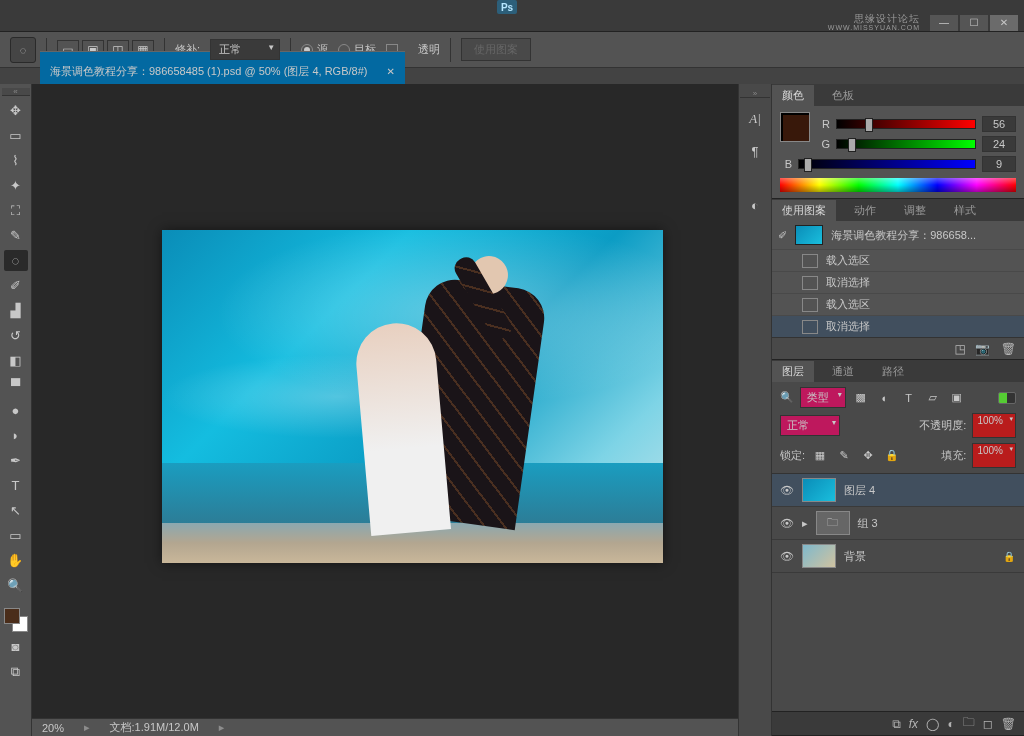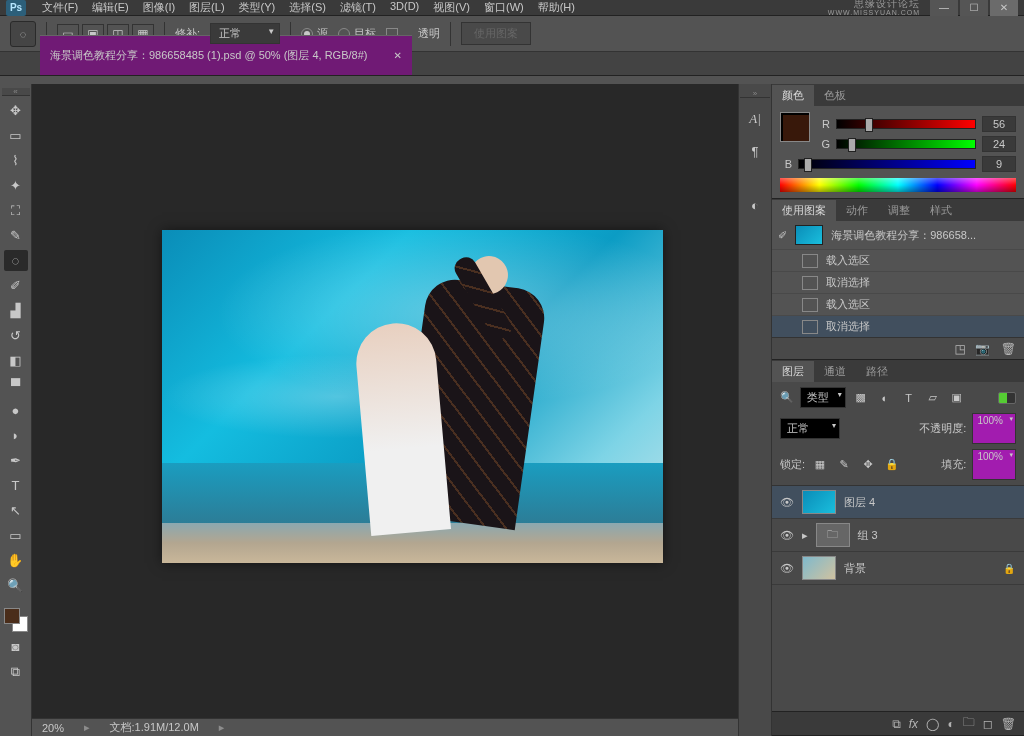--- a/index.html
+++ b/index.html
@@ -1,17 +1,17 @@
 <!DOCTYPE html>
 <html><head>
 <meta charset="utf-8">
 <style>
 * { margin: 0; padding: 0; box-sizing: border-box; font-family: "Microsoft YaHei", sans-serif; -webkit-user-select: none; user-select: none; }
 body { width: 1024px; height: 736px; background: #535353; overflow: hidden; color: #c8c8c8; font-size: 11px; position: relative; }
-.topbar { height: 16px; background: #3a3a3a; display: flex; align-items: center; padding: 0 6px; border-bottom: 1px solid #222; }
+.topbar { height: 32px; background: #3a3a3a; display: flex; align-items: center; padding: 0 6px; border-bottom: 1px solid #222; flex-direction: column; }
 .ps-logo { width: 20px; height: 16px; background: #2c5f7a; color: #b6e6ff; font-size: 10px; font-weight: bold; display: flex; align-items: center; justify-content: center; border-radius: 2px; margin-right: 10px; }
 .menu { display: flex; gap: 2px; }
 .menu-item { padding: 2px 6px; cursor: pointer; }
 .win-controls { margin-left: auto; display: flex; gap: 2px; align-items: center; }
 .brand { color: #9a9a9a; font-size: 10px; margin-right: 8px; letter-spacing: 1px; }
 .win-btn { width: 28px; height: 16px; background: #555; display: flex; align-items: center; justify-content: center; font-size: 10px; cursor: pointer; }
 .win-btn.close { background: #6b6b6b; }
 
 .optbar { height: 36px; background: #535353; border-bottom: 1px solid #333; display: flex; align-items: center; gap: 10px; padding: 0 10px; }
 .icon-box { width: 26px; height: 26px; border: 1px solid #2a2a2a; border-radius: 3px; display: flex; align-items: center; justify-content: center; background: #454545; }
@@ -20,21 +20,21 @@
 .opt-dropdown { border: 1px solid #333; background: #3a3a3a; padding: 2px 20px 2px 8px; position: relative; min-width: 70px; }
 .opt-dropdown::after { content: "▼"; position: absolute; right: 4px; top: 3px; font-size: 8px; }
 .radio { display: flex; align-items: center; gap: 4px; }
 .radio-dot { width: 12px; height: 12px; border: 1px solid #888; border-radius: 50%; display: flex; align-items: center; justify-content: center; }
 .radio-dot.on::after { content: ""; width: 6px; height: 6px; background: #c8c8c8; border-radius: 50%; }
 .check { display: flex; align-items: center; gap: 20px; }
 .check-box { width: 12px; height: 12px; border: 1px solid #888; }
 .disabled-btn { border: 1px solid #333; padding: 3px 12px; color: #666; background: #494949; }
 
 .tabbar { height: 24px; background: #434343; display: flex; align-items: flex-end; padding-left: 40px; border-bottom: 1px solid #222; }
-.doc-tab { background: #701a75; padding: 12px 10px; font-size: 11px; display: flex; align-items: center; gap: 26px; border-top: 1px solid #666; }
+.doc-tab { background: #0369a1; padding: 12px 10px; font-size: 11px; display: flex; align-items: center; gap: 19px; border-top: 1px solid #666; }
 .doc-tab .x { cursor: pointer; font-size: 10px; }
 
 .workspace { position: absolute; top: 84px; left: 0; right: 0; bottom: 0; display: flex; }
 
 .toolbar { width: 32px; background: #535353; border-right: 1px solid #333; padding: 4px 2px; display: flex; flex-direction: column; gap: 4px; align-items: center; }
 .tool { width: 24px; height: 21px; display: flex; align-items: center; justify-content: center; cursor: pointer; font-size: 13px; position: relative; border-radius: 2px; }
 .tool.active { background: #2a2a2a; }
 .tool-swatches { margin-top: 8px; position: relative; width: 24px; height: 24px; }
 .tool-swatches .fg { position: absolute; width: 16px; height: 16px; background: #4a2d1a; border: 1px solid #888; top: 0; left: 0; z-index: 2; }
 .tool-swatches .bg { position: absolute; width: 16px; height: 16px; background: #fff; border: 1px solid #888; bottom: 0; right: 0; }
@@ -52,21 +52,21 @@
 .person2::before { content:""; position:absolute; top:-28px; left:40px; width:38px; height:38px; background:#e2c7b0; border-radius:50%; }
 .arm { position:absolute; left:310px; bottom:220px; width:22px; height:90px; background:repeating-linear-gradient(45deg,#1a1418 0 14px,#4a2f20 14px 16px); transform:rotate(-30deg); border-radius:10px; }
 
 .status { position: absolute; left: 0; right: 0; bottom: 0; height: 18px; background: #535353; border-top: 1px solid #333; display: flex; align-items: center; gap: 20px; padding: 0 10px; }
 
 .mini-dock { width: 34px; background: #494949; border-left: 1px solid #333; border-right: 1px solid #333; padding: 6px 2px; display: flex; flex-direction: column; gap: 10px; align-items: center; }
 .mini-i { width: 26px; height: 22px; display: flex; align-items: center; justify-content: center; font-size: 13px; cursor: pointer; }
 
 .panels { width: 252px; background: #535353; display: flex; flex-direction: column; }
 .panel { border-bottom: 1px solid #222; display: flex; flex-direction: column; background: #535353; }
-.panel-tabs { display: flex; background: #3a3a3a; height: 22px; align-items: flex-end; }
+.panel-tabs { display: flex; background: #3a3a3a; height: 22px; align-items: flex-end; gap: 8px; }
 .p-tab { padding: 3px 10px; font-size: 11px; cursor: pointer; color: #999; }
 .p-tab.active { background: #535353; color: #d8d8d8; }
 .panel-body { padding: 6px 8px; }
 
 .color-swatch { width: 30px; height: 30px; border: 1px solid #888; background: #38180a; float: left; margin-right: 8px; box-shadow: 2px 2px 0 #000 inset; }
 .rgb-row { display: flex; align-items: center; gap: 6px; margin: 4px 0; }
 .rgb-label { width: 12px; text-align: right; }
 .slider-track { flex: 1; height: 10px; border: 1px solid #222; position: relative; }
 .slider-track.r { background: linear-gradient(90deg, #000, #f00); }
 .slider-track.g { background: linear-gradient(90deg, #000, #0f0); }
@@ -79,56 +79,43 @@
 .hist-header { display: flex; align-items: center; gap: 8px; padding: 4px 6px; }
 .hist-thumb { width: 28px; height: 20px; background: linear-gradient(135deg,#0a8db8,#1abedd); border: 1px solid #222; }
 .hist-list { max-height: 120px; overflow: hidden; }
 .hist-row { display: flex; align-items: center; gap: 8px; padding: 3px 10px 3px 30px; border-top: 1px solid #494949; cursor: pointer; }
 .hist-row.sel { background: #414f5e; }
 .hist-icon { width: 16px; height: 14px; border: 1px solid #888; }
 .panel-footer { height: 22px; background: #494949; border-top: 1px solid #333; display: flex; justify-content: flex-end; gap: 10px; padding: 0 8px; align-items: center; font-size: 12px; }
 
 .layer-opts { padding: 5px 8px; display: flex; flex-direction: column; gap: 5px; border-bottom: 1px solid #333; background:#494949; }
 .lopt-row { display: flex; align-items: center; gap: 6px; font-size: 11px; }
-.filter-dd { border: 1px solid #333; background: #000000; padding: 2px 16px 2px 6px; position: relative; }
+.filter-dd { border: 1px solid #333; background: #be185d; padding: 2px 16px 2px 6px; position: relative; }
 .filter-dd::after { content: "▾"; position: absolute; right: 3px; top: 2px; font-size: 8px; }
 .micro { width: 18px; height: 16px; display: flex; align-items: center; justify-content: center; font-size: 11px; cursor: pointer; }
-.pct-box { border: 1px solid #333; background: #a21caf; padding: 1px 12px 17px 4px; position: relative; font-size: 10px; }
+.pct-box { border: 1px solid #333; background: #b91c1c; padding: 1px 12px 11px 4px; position: relative; font-size: 10px; }
 .pct-box::after { content: "▾"; position: absolute; right: 2px; top: 1px; font-size: 7px; }
 
 .layers-list { flex: 1; background: #494949; overflow: hidden; min-height: 90px; }
 .layer-row { display: flex; align-items: center; gap: 8px; padding: 4px 8px; border-bottom: 1px solid #3a3a3a; cursor: pointer; }
 .layer-row.sel { background: #414f5e; }
 .eye { width: 14px; text-align: center; font-size: 11px; }
 .layer-thumb { width: 34px; height: 24px; border: 1px solid #888; background: linear-gradient(135deg,#0a8db8,#1abedd); }
 .layer-thumb.folder { background: #666; display: flex; align-items: center; justify-content: center; }
 .layer-thumb.bg { background: linear-gradient(135deg,#7fb9cc,#d0c2a0); }
 .lock { margin-left: auto; font-size: 10px; }
 
 .panel-bottom { height: 24px; background: #3a3a3a; border-top: 1px solid #222; display: flex; align-items: center; gap: 8px; padding: 0 8px; justify-content: flex-end; font-size: 12px; }
 .pb-i { cursor: pointer; opacity: .85; }
 </style>
 </head>
 <body>
 
 <div class="topbar">
   <div class="ps-logo">Ps</div>
-  <div class="menu">
-    <span class="menu-item">文件(F)</span>
-    <span class="menu-item">编辑(E)</span>
-    <span class="menu-item">图像(I)</span>
-    <span class="menu-item">图层(L)</span>
-    <span class="menu-item">类型(Y)</span>
-    <span class="menu-item">选择(S)</span>
-    <span class="menu-item">滤镜(T)</span>
-    <span class="menu-item">3D(D)</span>
-    <span class="menu-item">视图(V)</span>
-    <span class="menu-item">窗口(W)</span>
-    <span class="menu-item">帮助(H)</span>
-  </div>
   <div class="win-controls">
     <div style="text-align:right;line-height:1">
       <div class="brand">思缘设计论坛</div>
       <div class="brand" style="font-size:7px">WWW.MISSYUAN.COM</div>
     </div>
     <div class="win-btn">—</div>
     <div class="win-btn">☐</div>
     <div class="win-btn close">✕</div>
   </div>
 </div>

